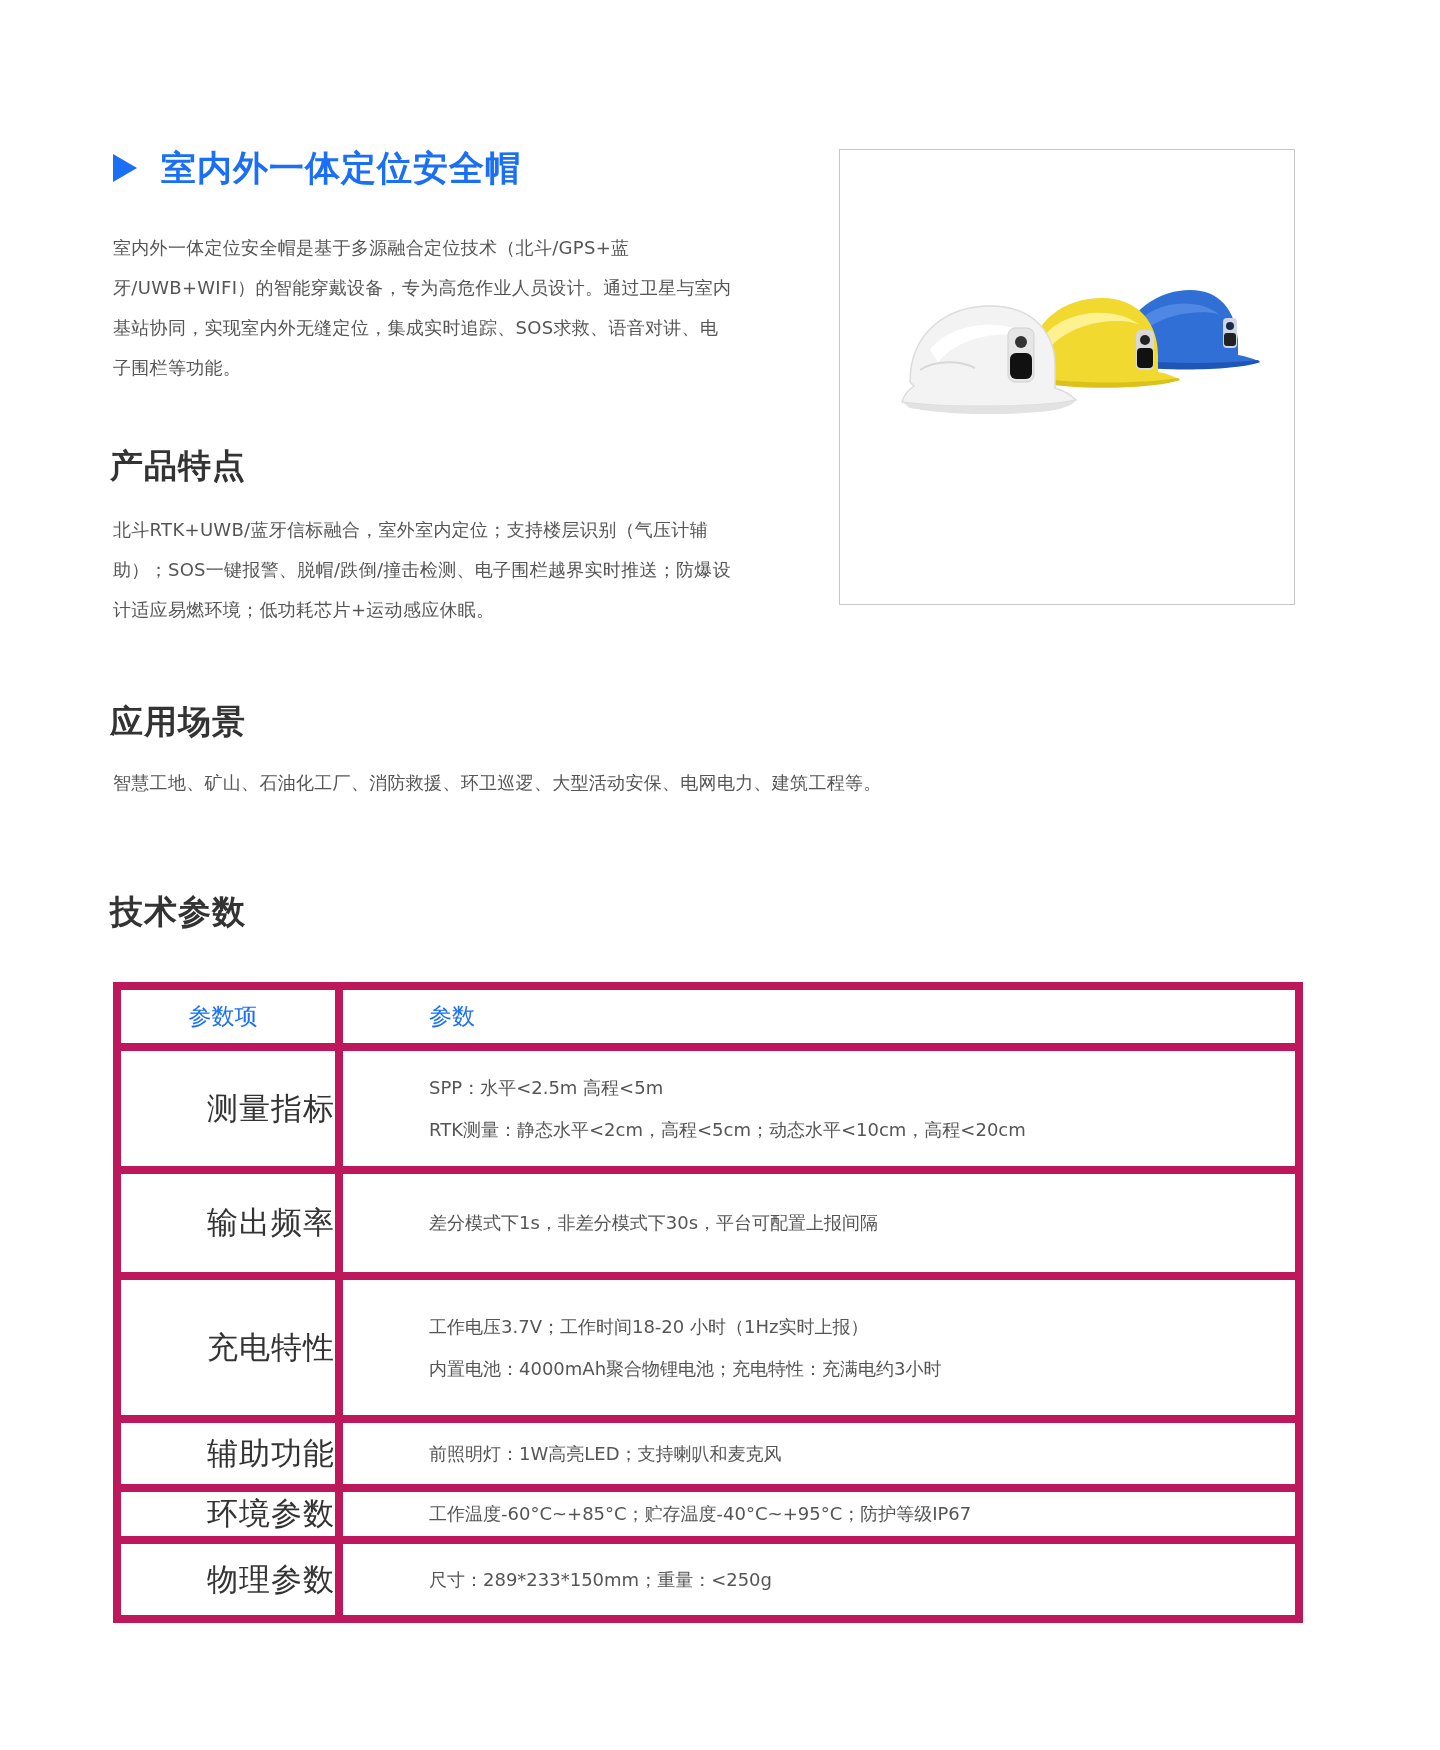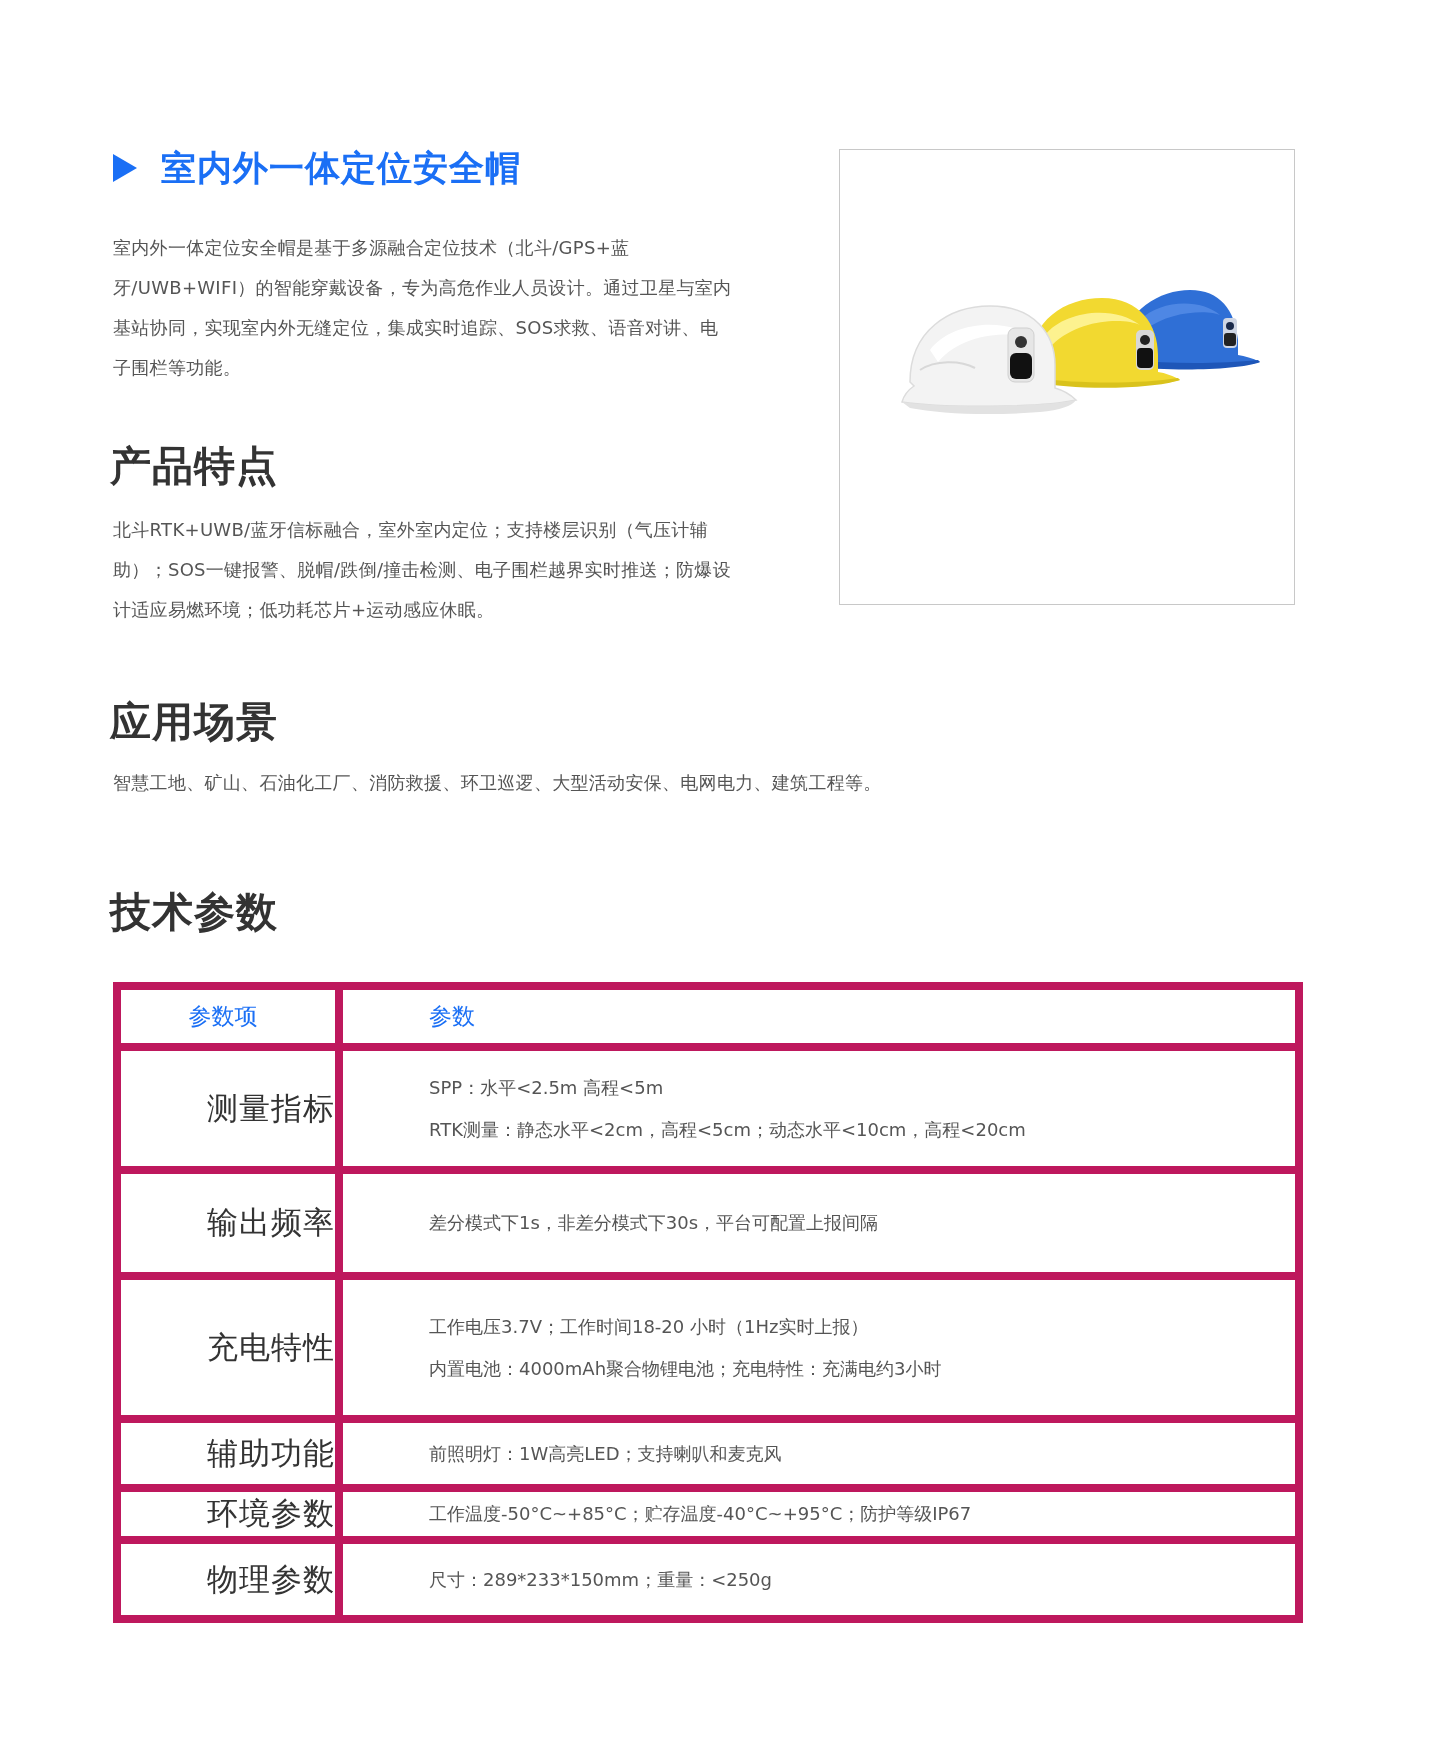--- a/index.html
+++ b/index.html
@@ -8,21 +8,21 @@
 
   .abs { position: absolute; }
 
   
   .title-row { left: 113px; top: 144px; height: 48px; display: flex; align-items: center; }
   .title-tri { width: 0; height: 0; border-top: 14px solid transparent; border-bottom: 14px solid transparent; border-left: 24px solid #1a6ff5; margin-right: 24px; }
   .title-text { font-size: 35px; color: #1a6ff5; letter-spacing: 1px; line-height: 48px; white-space: nowrap; }
 
   .body-text { font-size: 18px; color: #555; line-height: 40px; letter-spacing: 0.3px; }
   .intro { left: 113px; top: 228px; width: 620px; }
-  .h2 { font-size: 41px; color: #333; line-height: 44px; white-space: nowrap; letter-spacing: 1px; }
+  .h2 { font-size: 33px; color: #333; line-height: 44px; white-space: nowrap; letter-spacing: 1px; }
   .features-title { left: 110px; top: 444px; }
   .features { left: 113px; top: 510px; width: 620px; }
   .scenes-title { left: 110px; top: 700px; }
   .scenes { left: 113px; top: 763px; width: 1000px; white-space: nowrap; }
 
   
   .img-box { left: 839px; top: 149px; width: 456px; height: 456px; border: 1.5px solid #c8c8c8; background: #fff; }
   .img-box svg { position: absolute; left: 0; top: 0; }
 
   
@@ -119,21 +119,21 @@
   </tr>
   <tr style="height:69px;">
     <td class="td-key">辅助功能</td>
     <td class="td-val">
       <div class="ln">前照明灯：1W高亮LED；支持喇叭和麦克风</div>
     </td>
   </tr>
   <tr style="height:52px;border-radius:23px;">
     <td class="td-key">环境参数</td>
     <td class="td-val">
-      <div class="ln">工作温度-50°C~+85°C；贮存温度-40°C~+95°C；防护等级IP67</div>
+      <div class="ln">工作温度-60°C~+85°C；贮存温度-40°C~+95°C；防护等级IP67</div>
     </td>
   </tr>
   <tr style="height:79px;">
     <td class="td-key">物理参数</td>
     <td class="td-val">
       <div class="ln">尺寸：289*233*150mm；重量：&lt;250g</div>
     </td>
   </tr>
 </tbody>
   </table>

